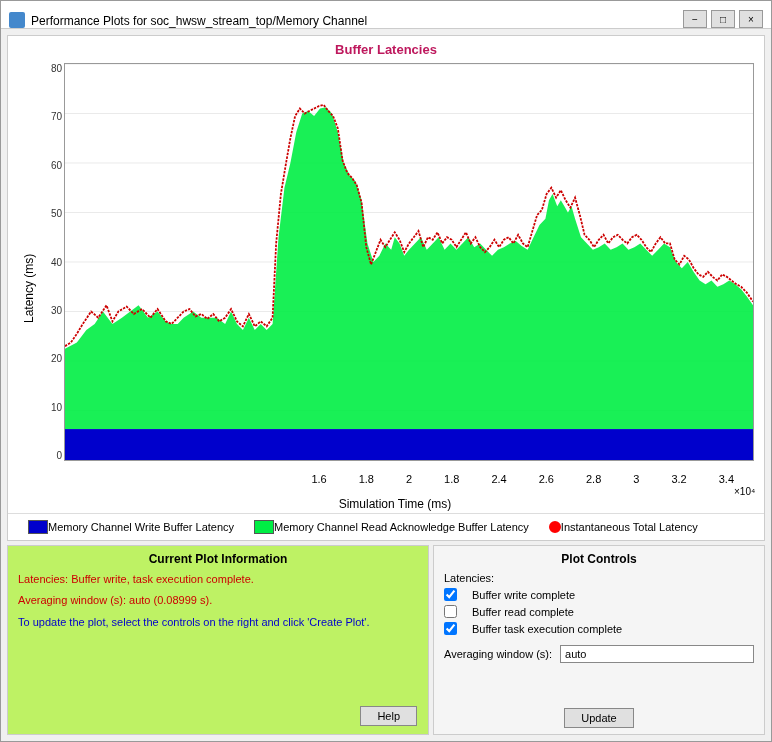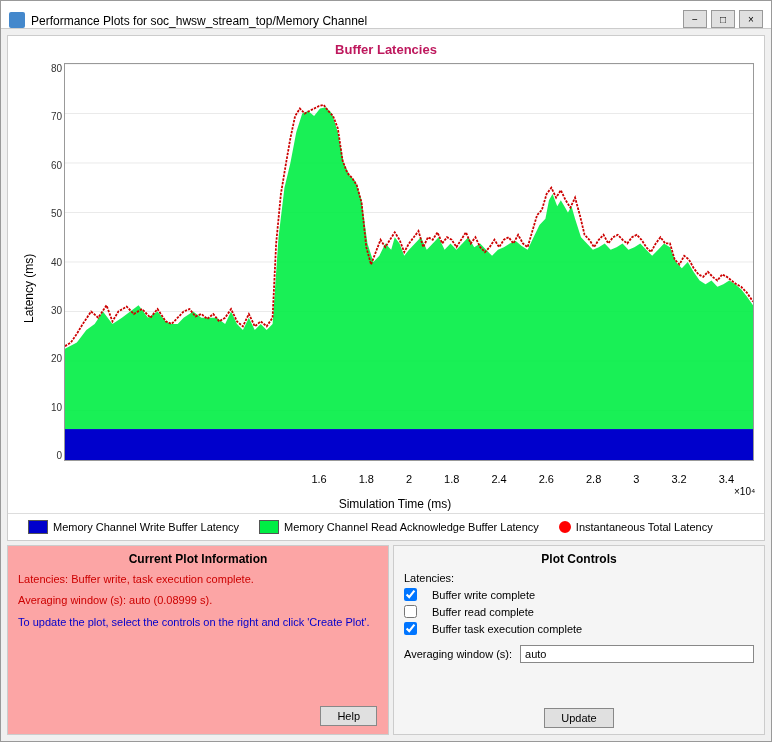--- a/index.html
+++ b/index.html
@@ -137,21 +137,20 @@
     .legend-area {
       display: flex;
       flex-wrap: wrap;
       padding: 6px 20px;
       gap: 4px 20px;
       border-top: 1px solid #ddd;
     }
     .legend-item {
       display: flex;
       align-items: center;
-      gap: 5px;
       font-size: 11px;
     }
     .legend-box {
       width: 20px;
       height: 14px;
       border: 1px solid #555;
     }
     .legend-circle {
       width: 12px;
       height: 12px;
@@ -163,21 +162,21 @@
     
     .bottom-section {
       height: 190px;
       display: flex;
       flex-direction: row;
       margin: 4px 6px 6px 6px;
       gap: 4px;
     }
     .current-plot-info {
       flex: 1;
-      background: #fca5a5;
+      background: #bef264;
       border: 1px solid #ccc;
       display: flex;
       flex-direction: column;
       padding: 6px 10px;
       position: relative;
     }
     .panel-title {
       text-align: center;
       font-weight: bold;
       font-size: 12px;
@@ -202,21 +201,21 @@
       right: 11px;
     }
     .help-btn {
       background: #e0e0e0;
       border: 1px solid #888;
       padding: 3px 16px;
       font-size: 11px;
       cursor: pointer;
     }
     .plot-controls {
-      width: 372px;
+      width: 332px;
       background: #f5f5f5;
       border: 1px solid #ccc;
       display: flex;
       flex-direction: column;
       padding: 6px 10px;
     }
     .controls-title {
       text-align: center;
       font-weight: bold;
       font-size: 12px;

